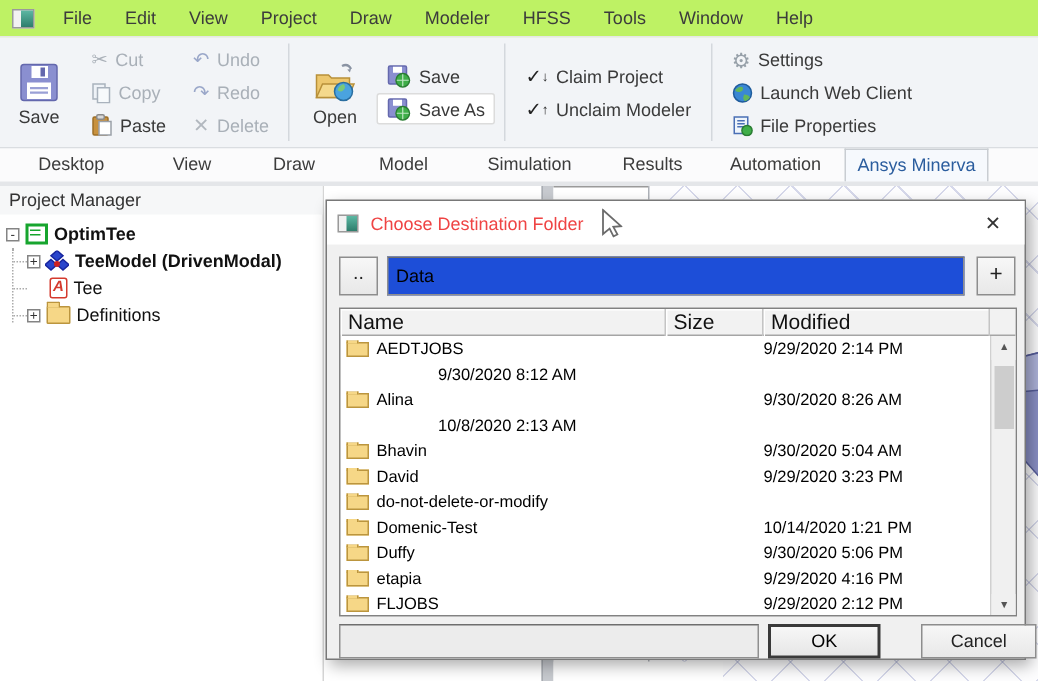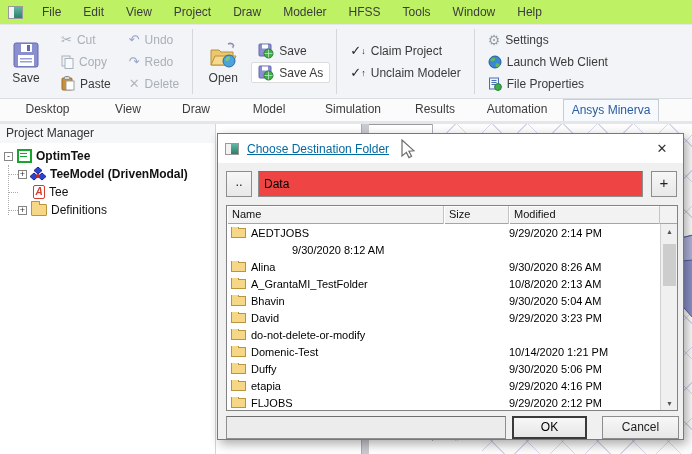--- a/index.html
+++ b/index.html
@@ -58,47 +58,47 @@
   .ico-report { width:12px; height:14px; border:1px solid #d43a2e; border-radius:2px; background:#fff; color:#d43a2e;
     font-style:italic; font-weight:bold; font-size:10px; line-height:12px; text-align:center; flex:0 0 12px; }
   .ico-folder { width:16px; height:12px; background:#f6d787; border:1px solid #bb953e; border-radius:1px; position:relative; flex:0 0 16px; }
   .ico-folder::before { content:""; position:absolute; left:-1px; top:-4px; width:7px; height:3px; background:#f6d787; border:1px solid #bb953e; border-bottom:none; border-radius:1px 1px 0 0; }
   
   .dialog { position:absolute; left:217px; top:9px; width:467px; height:307px; background:#f0f0f0;
     border:1px solid #787878; box-shadow:3px 4px 10px rgba(0,0,0,.33); }
   .dlg-title { height:29px; background:#fff; display:flex; align-items:center; }
   .dlg-ico { width:14px; height:12px; border:1px solid #9a9a9a; background:#f2f2f2; margin:0 8px 0 7px; position:relative; }
   .dlg-ico::after { content:""; position:absolute; right:0; top:0; width:7px; height:10px; background:linear-gradient(#5cb8a3,#2e7d6c); }
-  .dlg-title .ttl { color:#0369a1;text-decoration:underline; }
+  .dlg-title .ttl { color:#ef4444; }
   .dlg-close { margin-left:auto; width:42px; height:29px; display:flex; align-items:center; justify-content:center; font-size:13px; color:#333; }
   .btn3d { background:linear-gradient(#f7f7f7,#e8e8e8); border:1px solid #8d8d8d; color:#222; text-align:center; }
   .updir { position:absolute; left:8px; top:37px; width:26px; height:26px; line-height:20px; font-size:13px; }
-  .pathfield { position:absolute; left:40px; top:37px; width:385px; height:26px; background:#ef4444;
+  .pathfield { position:absolute; left:40px; top:37px; width:385px; height:26px; background:#1d4ed8;
     border:1px solid #8f8f8f; border-top-color:#6e6e6e; padding:0 5px; font-size:12px; color:#000;
     font-family:"Liberation Sans", sans-serif; }
   .plusbtn { position:absolute; left:433px; top:37px; width:26px; height:26px; line-height:22px; font-size:15px; }
   .list { position:absolute; left:8px; top:71px; width:452px; height:206px; background:#fff; border:1px solid #828282; overflow:hidden; }
   .lhdr { display:flex; height:18px; background:#f2f2f2; border-bottom:1px solid #a5a5a5; }
-  .hcell { height:18px; line-height:17px; padding-left:5px; font-size:11px; color:#111;
+  .hcell { height:18px; line-height:17px; padding-left:5px; font-size:14px; color:#111;
     border-right:1px solid #c4c4c4; box-shadow:inset 1px 1px 0 #fff; }
   .hc-name { width:217px; } .hc-size { width:65px; } .hc-mod { width:151px; }
   .rows { position:absolute; left:0; top:18px; width:433px; height:188px; overflow:hidden; }
   .lrow { display:flex; align-items:center; height:17px; font-size:11px; color:#000; }
   .c-name { width:217px; display:flex; align-items:center; gap:5px; padding-left:4px; overflow:hidden; white-space:nowrap; }
   .c-size { width:65px; } .c-mod { width:147px; white-space:nowrap; }
   .lfolder { width:15px; height:10px; background:#f6d787; border:1px solid #bb953e; position:relative; flex:0 0 15px; }
   .lfolder::before { content:""; position:absolute; left:-1px; top:-3px; width:6px; height:2px; background:#f6d787; border:1px solid #bb953e; border-bottom:none; }
   .scroll { position:absolute; right:0; top:18px; width:17px; height:188px; background:#f0f0f0; border-left:1px solid #d0d0d0; }
   .sarrow { position:absolute; left:0; width:17px; height:16px; font-size:7px; line-height:16px; text-align:center; color:#555; background:#f0f0f0; }
   .sthumb { position:absolute; left:2px; top:20px; width:13px; height:42px; background:#cdcdcd; }
   .nameinput { position:absolute; left:8px; top:282px; width:280px; height:23px; background:#ececec;
     border:1px solid #8f8f8f; border-top-color:#6e6e6e; padding:0 5px; font-family:"Liberation Sans", sans-serif; font-size:12px; }
   .okbtn { position:absolute; left:294px; top:282px; width:75px; height:23px; line-height:19px;
     background:linear-gradient(#f7f7f7,#e6e6e6); border:2px solid #3a3a3a; color:#000; text-align:center; }
-  .cancelbtn { position:absolute; left:384px; top:282px; width:77px; height:23px; line-height:21px; }
+  .cancelbtn { position:absolute; left:396px; top:282px; width:77px; height:23px; line-height:21px; }
   .whitepatch { position:absolute; left:369px; top:317px; width:113px; height:13px; background:#fff; }
   .cursor { position:absolute; left:401px; top:15px; }
 </style>
 </head>
 <body>
 
 <div id="app">
 
   <div class="menubar">
     <span class="appicon"></span>
@@ -353,24 +353,20 @@
           </div>
           <div class="lrow">
             <div class="c-name">
                 <span class="lfolder"></span>
                 <span>Alina</span>
               </div>
             <div class="c-size"></div>
             <div class="c-mod">9/30/2020 8:26 AM</div>
           </div>
           <div class="lrow">
-            <div class="c-name">
-                <span class="lfolder"></span>
-                <span>A_GrantaMI_TestFolder</span>
-              </div>
             <div class="c-size"></div>
             <div class="c-mod">10/8/2020 2:13 AM</div>
           </div>
           <div class="lrow">
             <div class="c-name">
                 <span class="lfolder"></span>
                 <span>Bhavin</span>
               </div>
             <div class="c-size"></div>
             <div class="c-mod">9/30/2020 5:04 AM</div>

